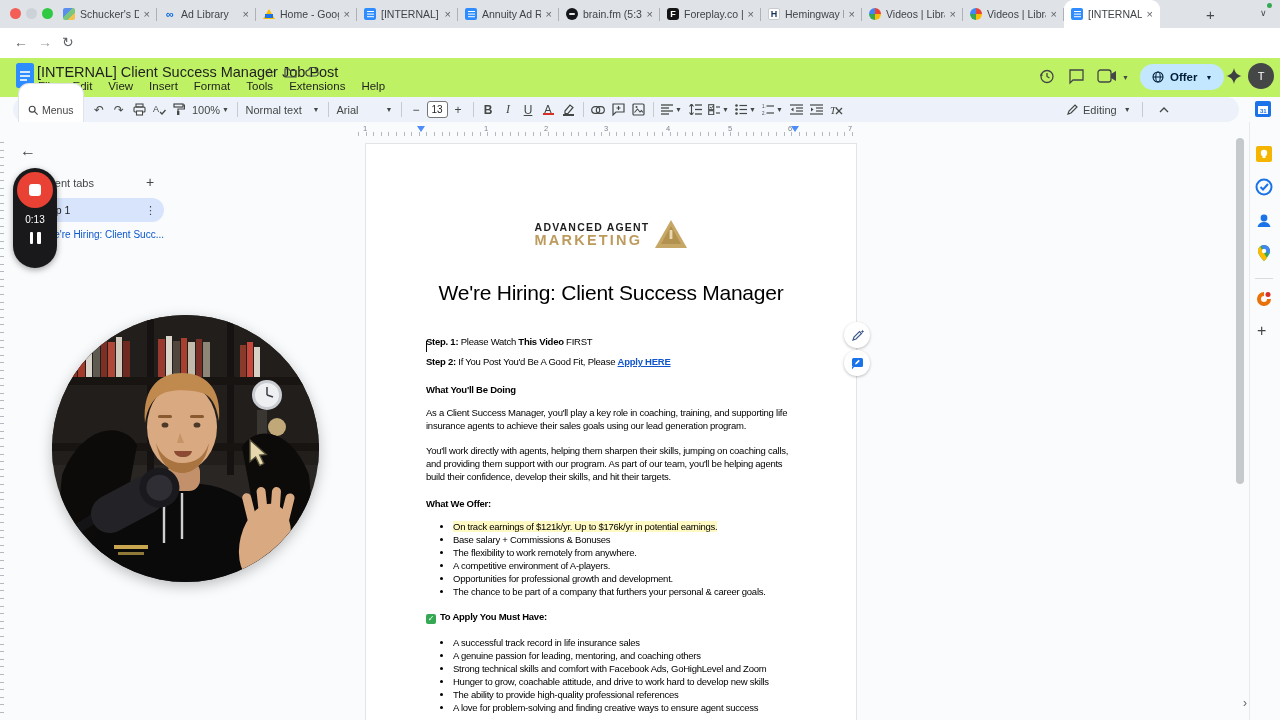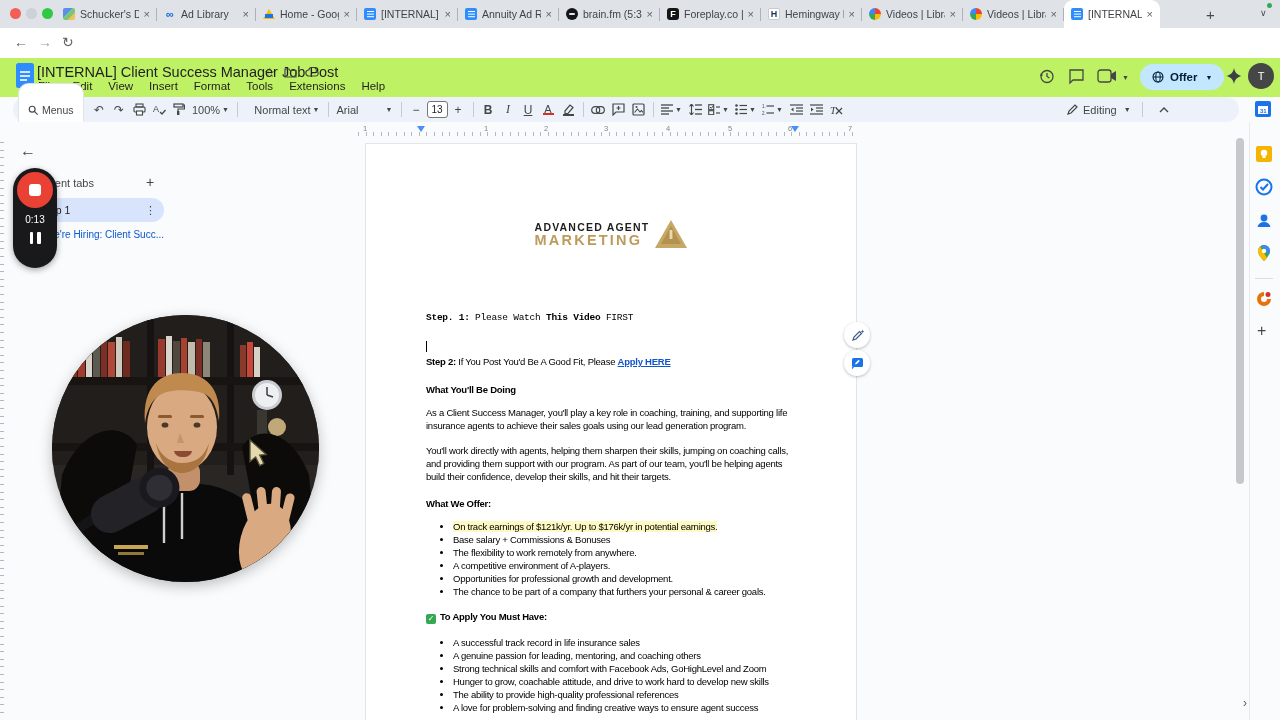--- a/index.html
+++ b/index.html
@@ -282,21 +282,21 @@
         <rect x="1" y="1" width="9" height="3" fill="none" stroke="#444746" stroke-width="1.2"></rect>
         <path d="M10 2h1.5v4H5v2" fill="none" stroke="#444746" stroke-width="1.2"></path>
         <rect x="4" y="8" width="2.4" height="4" fill="#444746"></rect>
       </svg>
     </span>
   <span class="ti" style="width:42px;">
       <span class="tlabel">100%</span>
       <span class="caret">▼</span>
     </span>
   <span class="tdiv"></span>
-  <span class="ti" style="width:74px;justify-content:flex-end;padding:0 3px;">
+  <span class="ti" style="width:74px;justify-content:space-between;padding:0 3px;">
       <span class="tlabel">Normal text</span>
       <span class="caret">▼</span>
     </span>
   <span class="tdiv"></span>
   <span class="ti" style="width:56px;justify-content:space-between;padding:0 3px;">
       <span class="tlabel">Arial</span>
       <span class="caret">▼</span>
     </span>
   <span class="tdiv"></span>
   <span class="ti">−</span>
@@ -466,23 +466,24 @@
         <div style="font-size:10.5px;font-weight:bold;letter-spacing:1.2px;color:#1F1F1F;">ADVANCED AGENT</div>
         <div style="font-size:14.5px;font-weight:bold;letter-spacing:2.2px;color:#BC9B5D;margin-top:-1px;">MARKETING</div>
       </div>
       <svg width="32" height="28" viewBox="0 0 32 28">
           <path d="M16 0L32 28H0z" fill="#C7A765"></path>
           <path d="M16 6l10 18H6z" fill="#B3914F"></path>
           <rect x="14.6" y="10" width="2.8" height="9" fill="#E8D9B0"></rect>
         </svg>
     </div>
 
+    <div class="abs" style="left:0;top:137px;width:490px;text-align:center;font-size:21px;letter-spacing:-0.25px;color:#000;">We're Hiring: Client Success Manager</div>
 
     <div class="abs doc" style="left:60px;top:0;width:375px;height:577px;">
-      <div class="abs" style="left:0;top:168px;font-family:Liberation Mono, monospace;"><span class="db">Step. 1:</span><span> Please Watch </span><span class="db">This Video</span><span> FIRST</span></div>
+      <div class="abs" style="left:0;top:192px;"><span class="db">Step. 1:</span><span> Please Watch </span><span class="db">This Video</span><span> FIRST</span></div>
       <div class="abs" style="left:0;top:197px;width:1px;height:11px;background:#000;"></div>
       <div class="abs" style="left:0;top:212px;"><span class="db">Step 2:</span><span> If You Post You'd Be A Good Fit, Please </span><span class="doclink">Apply HERE</span></div>
       <div class="abs db" style="left:0;top:240px;">What You'll Be Doing</div>
       <div class="abs" style="left:0;top:301px;width:375px;">You'll work directly with agents, helping them sharpen their skills, jumping on coaching calls, and providing them support with our program. As part of our team, you'll be helping agents build their confidence, develop their skills, and hit their targets.</div>
       <div class="abs" style="left:0;top:263px;width:375px;">As a Client Success Manager, you'll play a key role in coaching, training, and supporting life insurance agents to achieve their sales goals using our lead generation program.</div>
       <div class="abs db" style="left:0;top:354px;">What We Offer:</div>
       <ul class="abs doclist" style="left:0;top:377px;width:370px;">
         <li><span class="hl">On track earnings of $121k/yr. Up to $176k/yr in potential earnings.</span></li>
         <li><span>Base salary + Commissions &amp; Bonuses</span></li>
         <li><span>The flexibility to work remotely from anywhere.</span></li>

